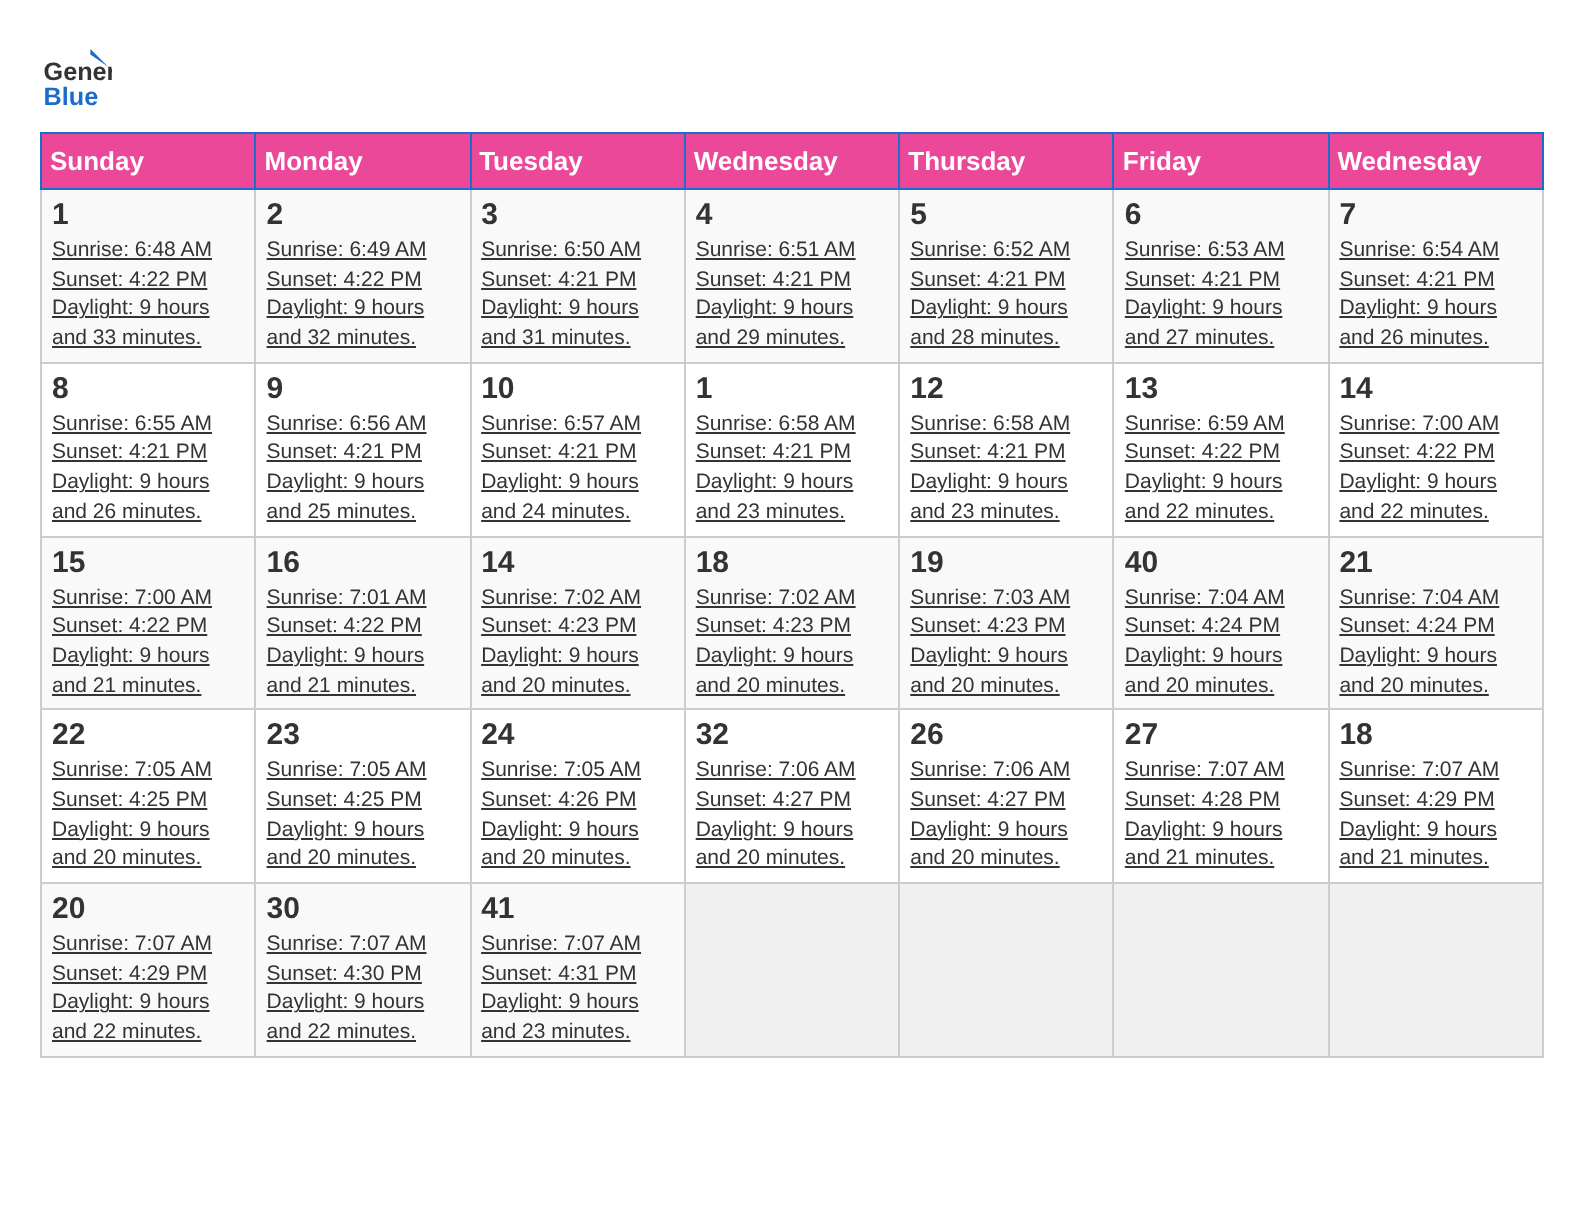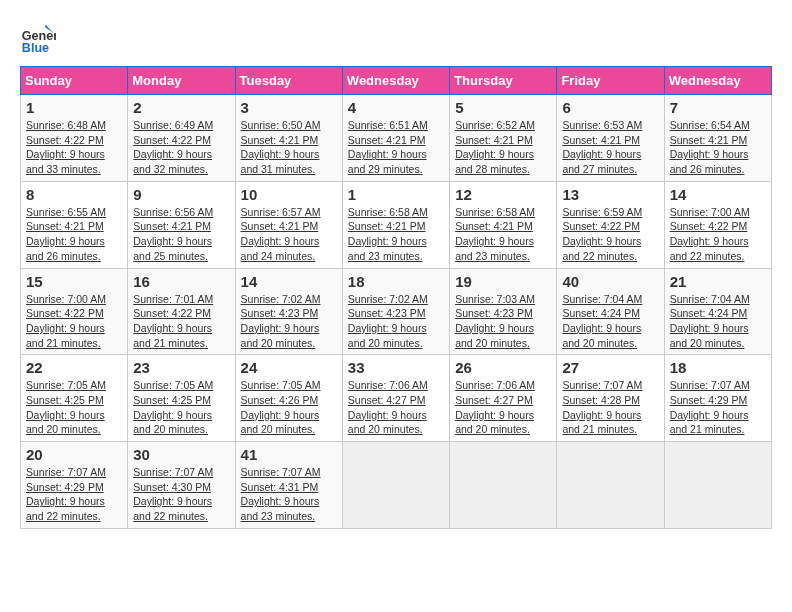--- a/index.html
+++ b/index.html
@@ -206,21 +206,21 @@
         </td>
         <td>
           <span class="day-number">23</span>
           <div class="day-info">Sunrise: 7:05 AM<br>Sunset: 4:25 PM<br>Daylight: 9 hours and 20 minutes.</div>
         </td>
         <td>
           <span class="day-number">24</span>
           <div class="day-info">Sunrise: 7:05 AM<br>Sunset: 4:26 PM<br>Daylight: 9 hours and 20 minutes.</div>
         </td>
         <td>
-          <span class="day-number">33</span>
+          <span class="day-number">32</span>
           <div class="day-info">Sunrise: 7:06 AM<br>Sunset: 4:27 PM<br>Daylight: 9 hours and 20 minutes.</div>
         </td>
         <td>
           <span class="day-number">26</span>
           <div class="day-info">Sunrise: 7:06 AM<br>Sunset: 4:27 PM<br>Daylight: 9 hours and 20 minutes.</div>
         </td>
         <td>
           <span class="day-number">27</span>
           <div class="day-info">Sunrise: 7:07 AM<br>Sunset: 4:28 PM<br>Daylight: 9 hours and 21 minutes.</div>
         </td>

